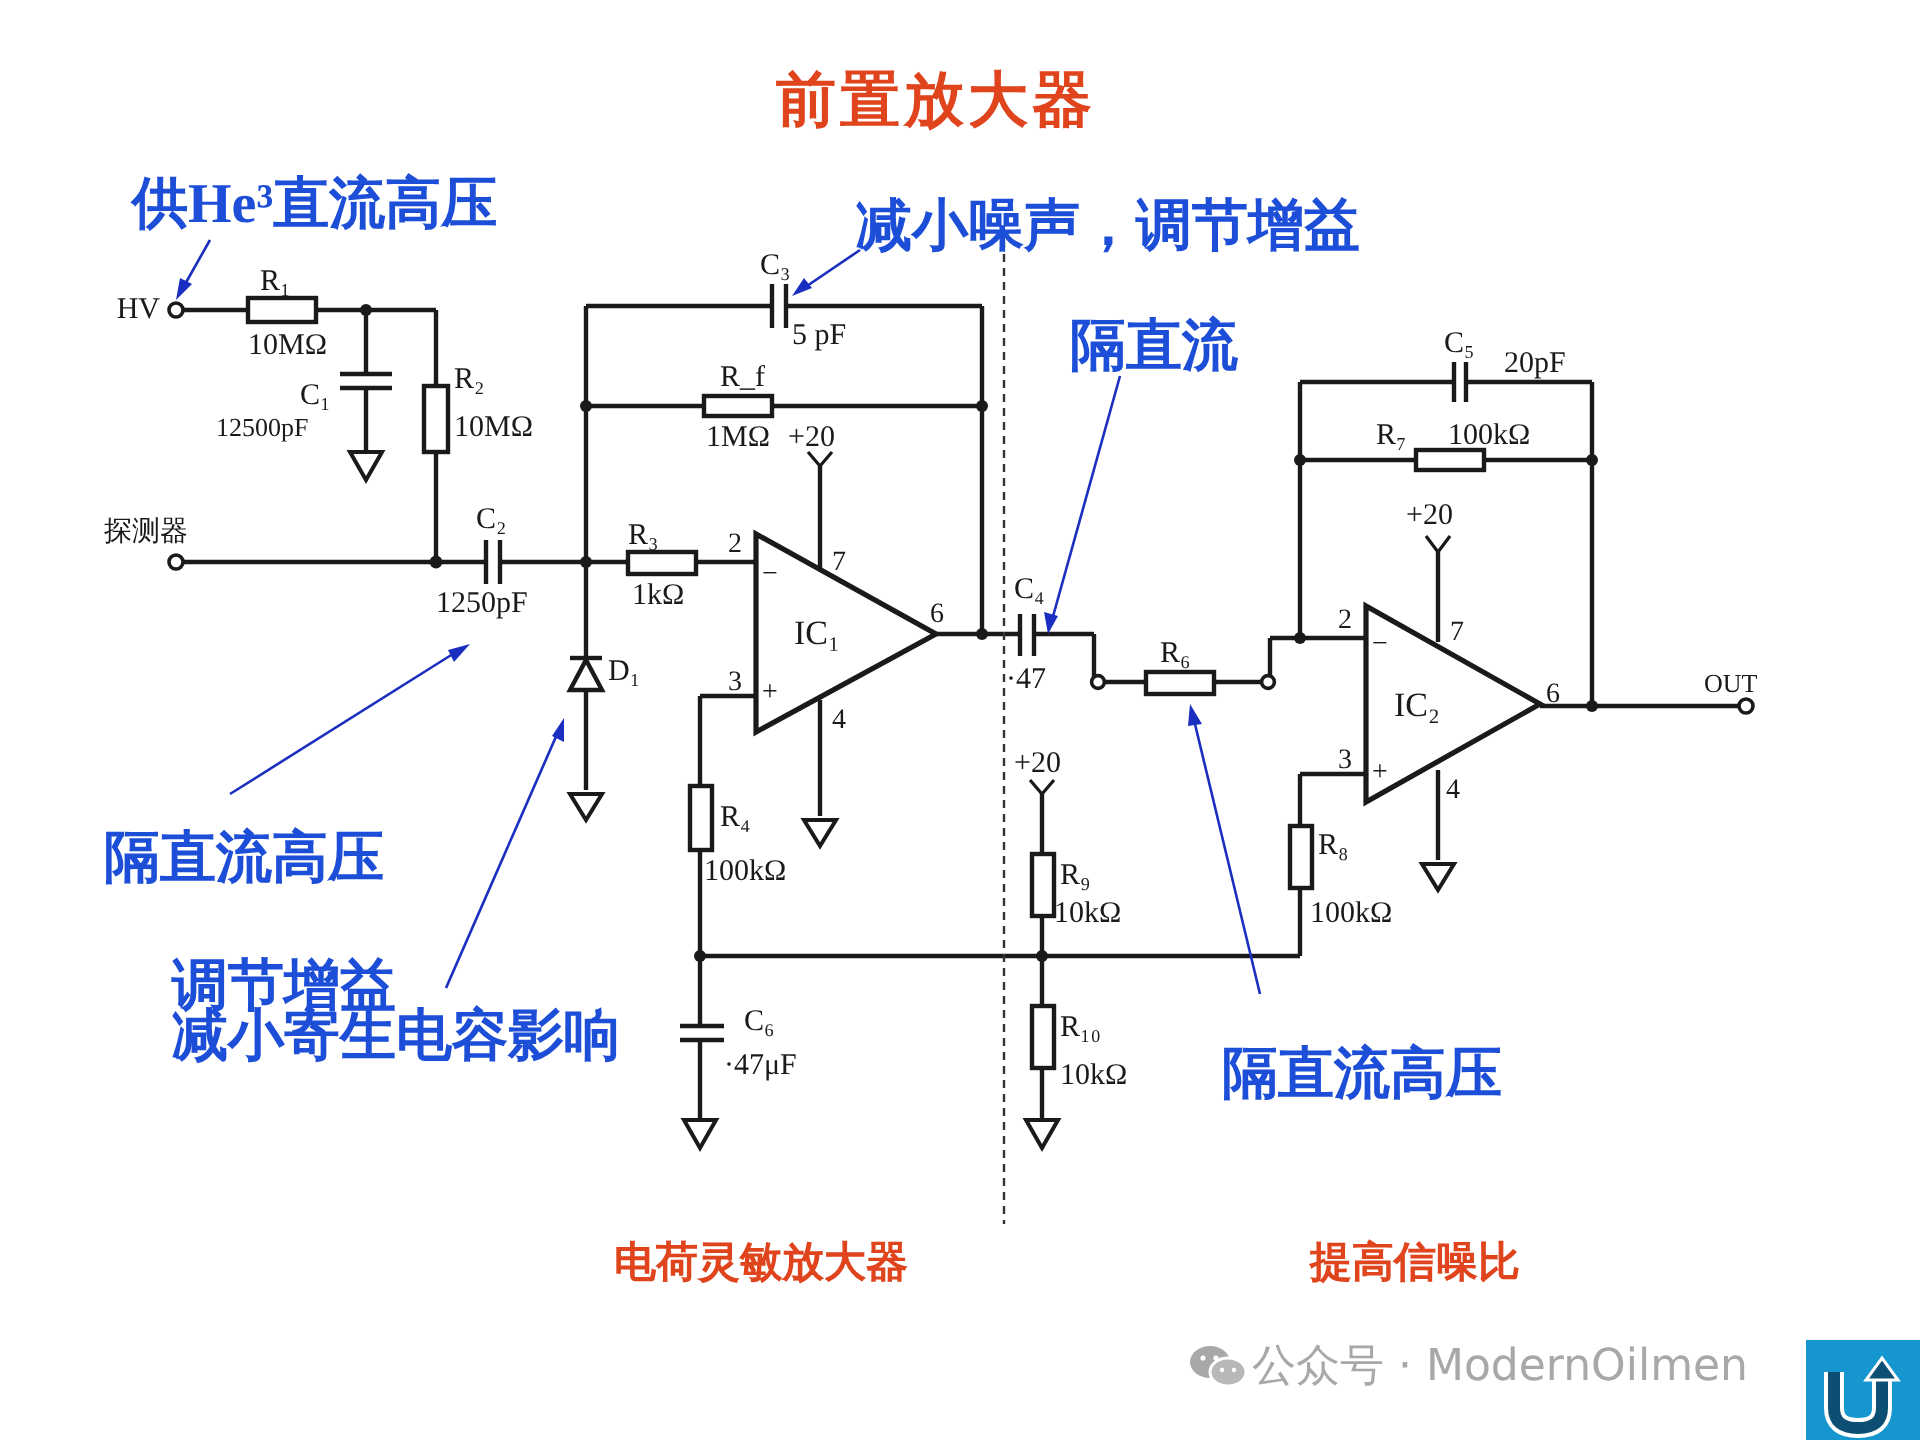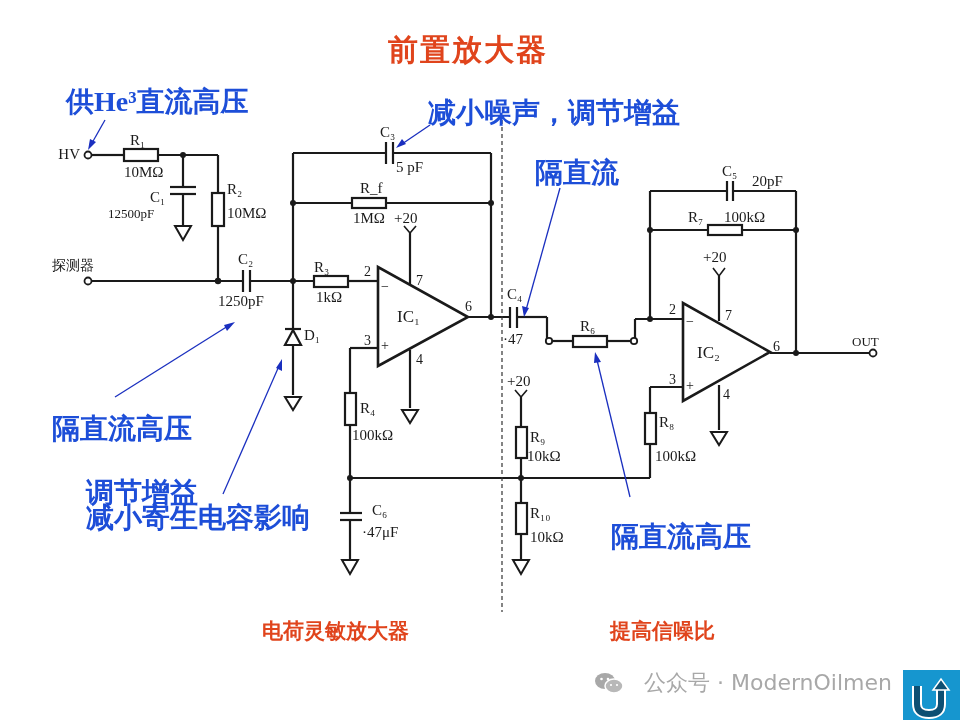--- a/index.html
+++ b/index.html
@@ -18,23 +18,23 @@
   .lbl-sm { font-family: "Liberation Serif", serif; font-size: 13px; fill: #1a1a1a; }
   .pin { font-family: "Liberation Serif", serif; font-size: 14px; fill: #1a1a1a; }
   .ic { font-family: "Liberation Serif", serif; font-size: 17px; fill: #1a1a1a; }
   .cn { font-family: "DejaVu Sans", sans-serif; font-size: 14px; fill: #1a1a1a; }
   .arrow { stroke: #1a2fbf; stroke-width: 1.3; fill: none; }
   .arrowhead { fill: #1a2fbf; }
   .title { position: absolute; left: 0; width: 856px; top: 30px; text-align: center;
            color: #e0441c; font-size: 30px; font-weight: bold; letter-spacing: 2px; margin-left: 40px; }
   .note { position: absolute; color: #1d4ed8; font-size: 28px; font-weight: bold; white-space: nowrap; }
   .note-serif { font-family: "Liberation Serif", serif; font-weight: bold; }
-  .section { position: absolute; color: #e0441c; font-size: 21px; font-weight: bold; white-space: nowrap; }
+  .section { position: absolute; color: #e0441c; font-size: 21px; font-weight: bold; white-space: nowrap; margin-left: 45px; }
   .watermark { position: absolute; left: 594px; top: 668px; color: #a8a8a8; font-size: 22px;
-               display: flex; align-items: center; gap: 20px; white-space: nowrap; }
+               display: flex; align-items: center; gap: 2px; white-space: nowrap; }
   .wm-icon { width: 30px; height: 24px; position: relative; }
   .up-btn { position: absolute; left: 903px; top: 670px; width: 57px; height: 50px; background: #1696cf; }
 </style>
 </head>
 <body>
 
 <div class="title">前置放大器</div>
 
 <svg id="circuit" width="960" height="720">
 

